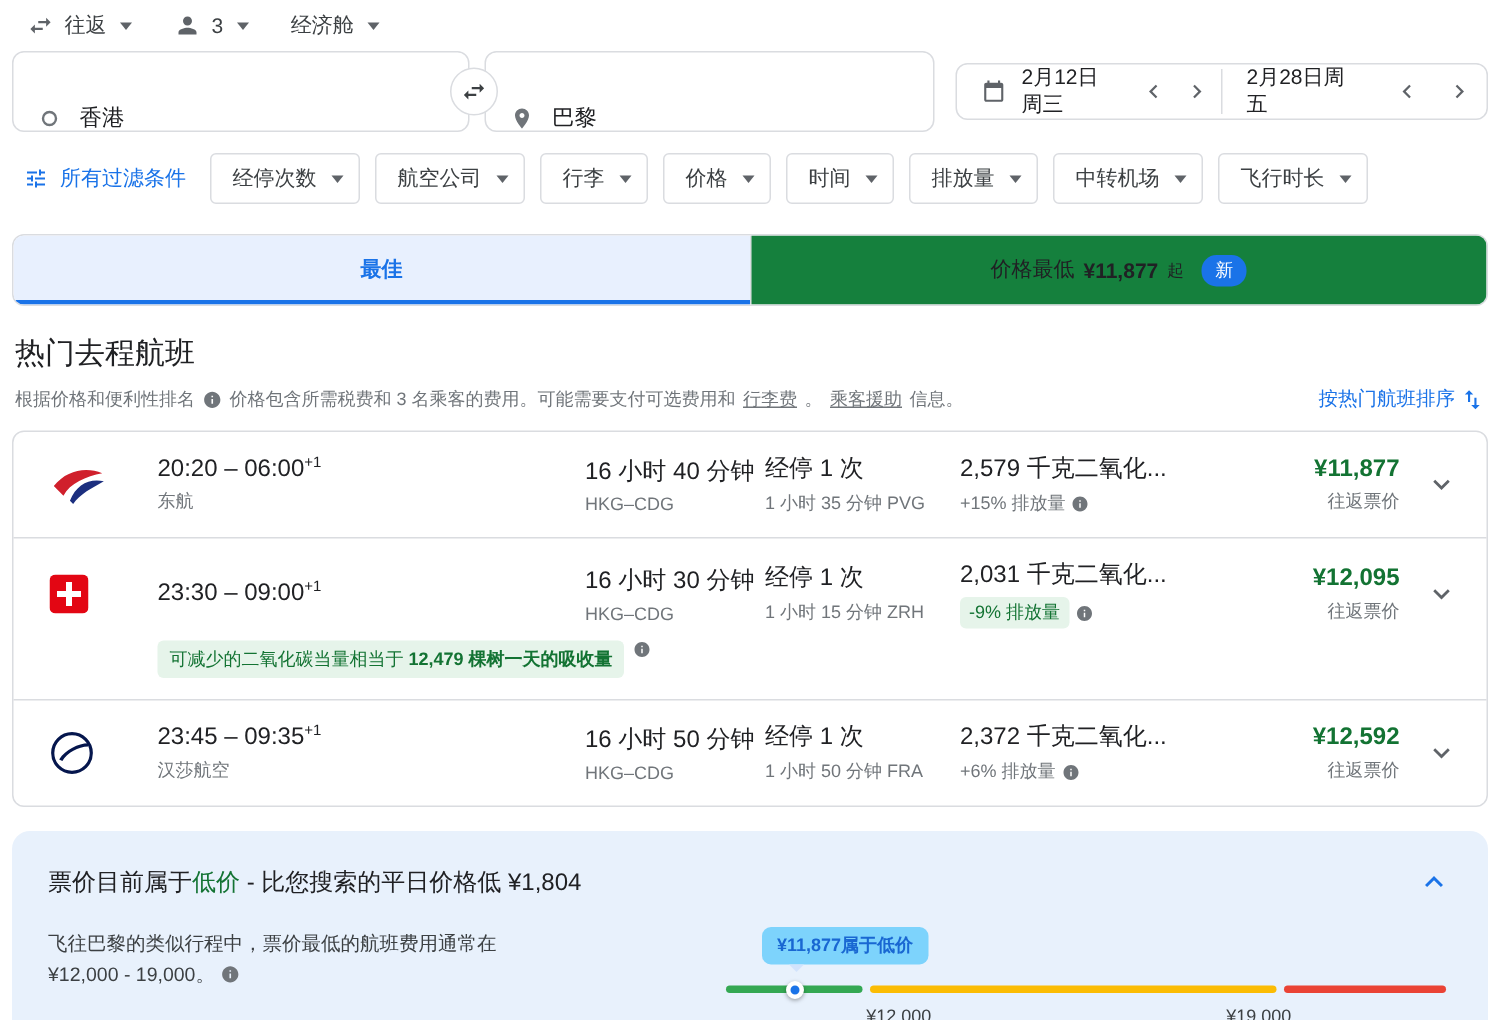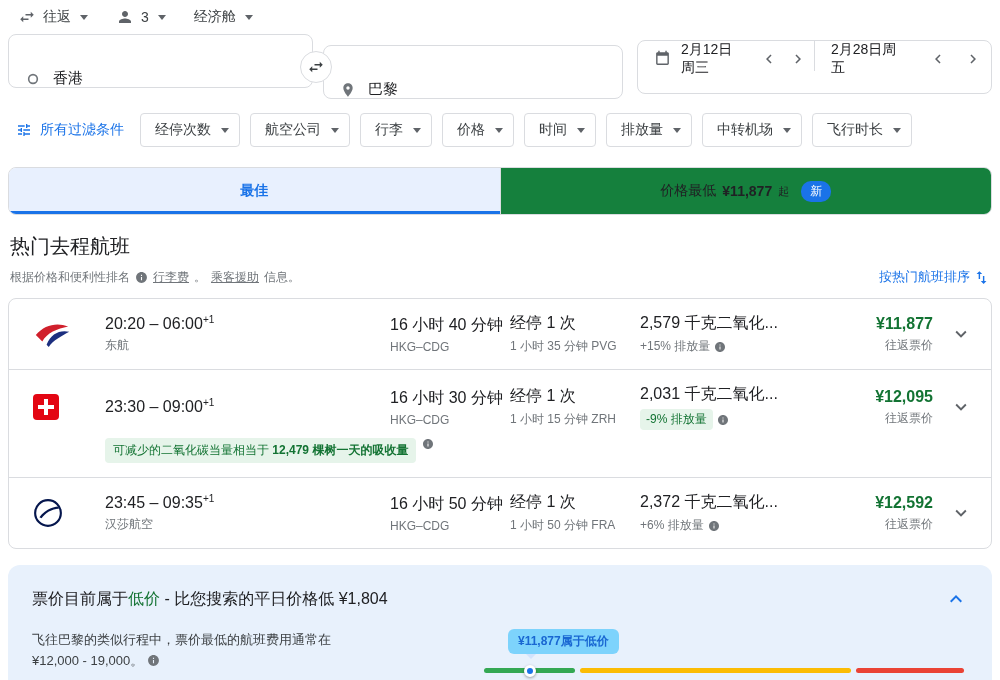--- a/index.html
+++ b/index.html
@@ -12,28 +12,28 @@
   
   .topbar { display:flex; align-items:center; gap:28px; padding:8px 18px 2px; }
   .top-ctl { display:flex; align-items:center; gap:7px; font-size:14px; color:#3c4043; cursor:pointer; }
 
   
   .search-row { display:flex; align-items:center; padding:6px 8px 4px; }
   .pair { position:relative; display:flex; width:615px; }
   .loc-box { height:54px; border:1px solid #dadce0; border-radius:8px; display:flex; align-items:flex-end;
     gap:12px; padding:0 16px; background:#fff; }
   .loc-box.origin { width:305px; margin-right:10px; }
-  .loc-box.dest { width:300px;margin-top:11px; }
+  .loc-box.dest { width:300px; }
   .loc-box input { border:none; outline:none; font-size:15px; color:#202124; width:100%;
     font-family:inherit; background:transparent; }
   .swap-btn { position:absolute; left:292px; top:calc(50% - 16px); width:32px; height:32px;
     border-radius:50%; border:1px solid #dadce0; background:#fff; display:flex; align-items:center;
     justify-content:center; z-index:2; cursor:pointer; }
-  .date-box { flex:1; height:54px; margin-left:14px; border:1px solid #dadce0; border-radius:8px;
-    display:flex; align-items:flex-start; padding:0 6px 0 16px; }
+  .date-box { flex:1; height:38px; margin-left:14px; border:1px solid #dadce0; border-radius:8px;
+    display:flex; align-items:center; padding:0 6px 0 16px; }
   .date-seg { flex:1; display:flex; align-items:center; gap:10px; font-size:14px; }
   .date-seg .spacer { flex:1; }
   .nav-arrow { width:26px; height:26px; border:none; background:transparent; display:flex;
     align-items:center; justify-content:center; cursor:pointer; }
   .date-div { width:1px; height:30px; background:#dadce0; margin:0 6px; }
 
   
   .filter-row { display:flex; align-items:center; gap:10px; padding:10px 10px 8px; }
   .all-filters { display:flex; align-items:center; gap:8px; color:#1a73e8; font-size:14px;
     padding:0 6px; cursor:pointer; white-space:nowrap; }
@@ -253,20 +253,21 @@
 <div class="section-head">
   <div class="section-title">热门去程航班</div>
   <div class="section-sub">
     <div class="sub-left">
       <span>根据价格和便利性排名</span>
       <span>
         <svg width="13" height="13" viewBox="0 0 24 24" fill="#70757a">
             <path d="M12 2C6.48 2 2 6.48 2 12s4.48 10 10 10 10-4.48 10-10S17.52 2 12 2zm1 15h-2v-6h2v6zm0-8h-2V7h2v2z"></path>
           </svg>
       </span>
+      <span>价格包含所需税费和 3 名乘客的费用。可能需要支付可选费用和</span>
         <span class="sub-link">行李费</span>
         <span>。</span>
       <span class="sub-link">乘客援助</span>
         <span>信息。</span>
     </div>
     <div class="sort-link">
       <span>按热门航班排序</span>
       <span>
         <svg width="17" height="17" viewBox="0 0 24 24" fill="#1a73e8">
             <path d="M16 17.01V10h-2v7.01h-3L15 21l4-3.99h-3zM9 3L5 6.99h3V14h2V6.99h3L9 3z"></path>

